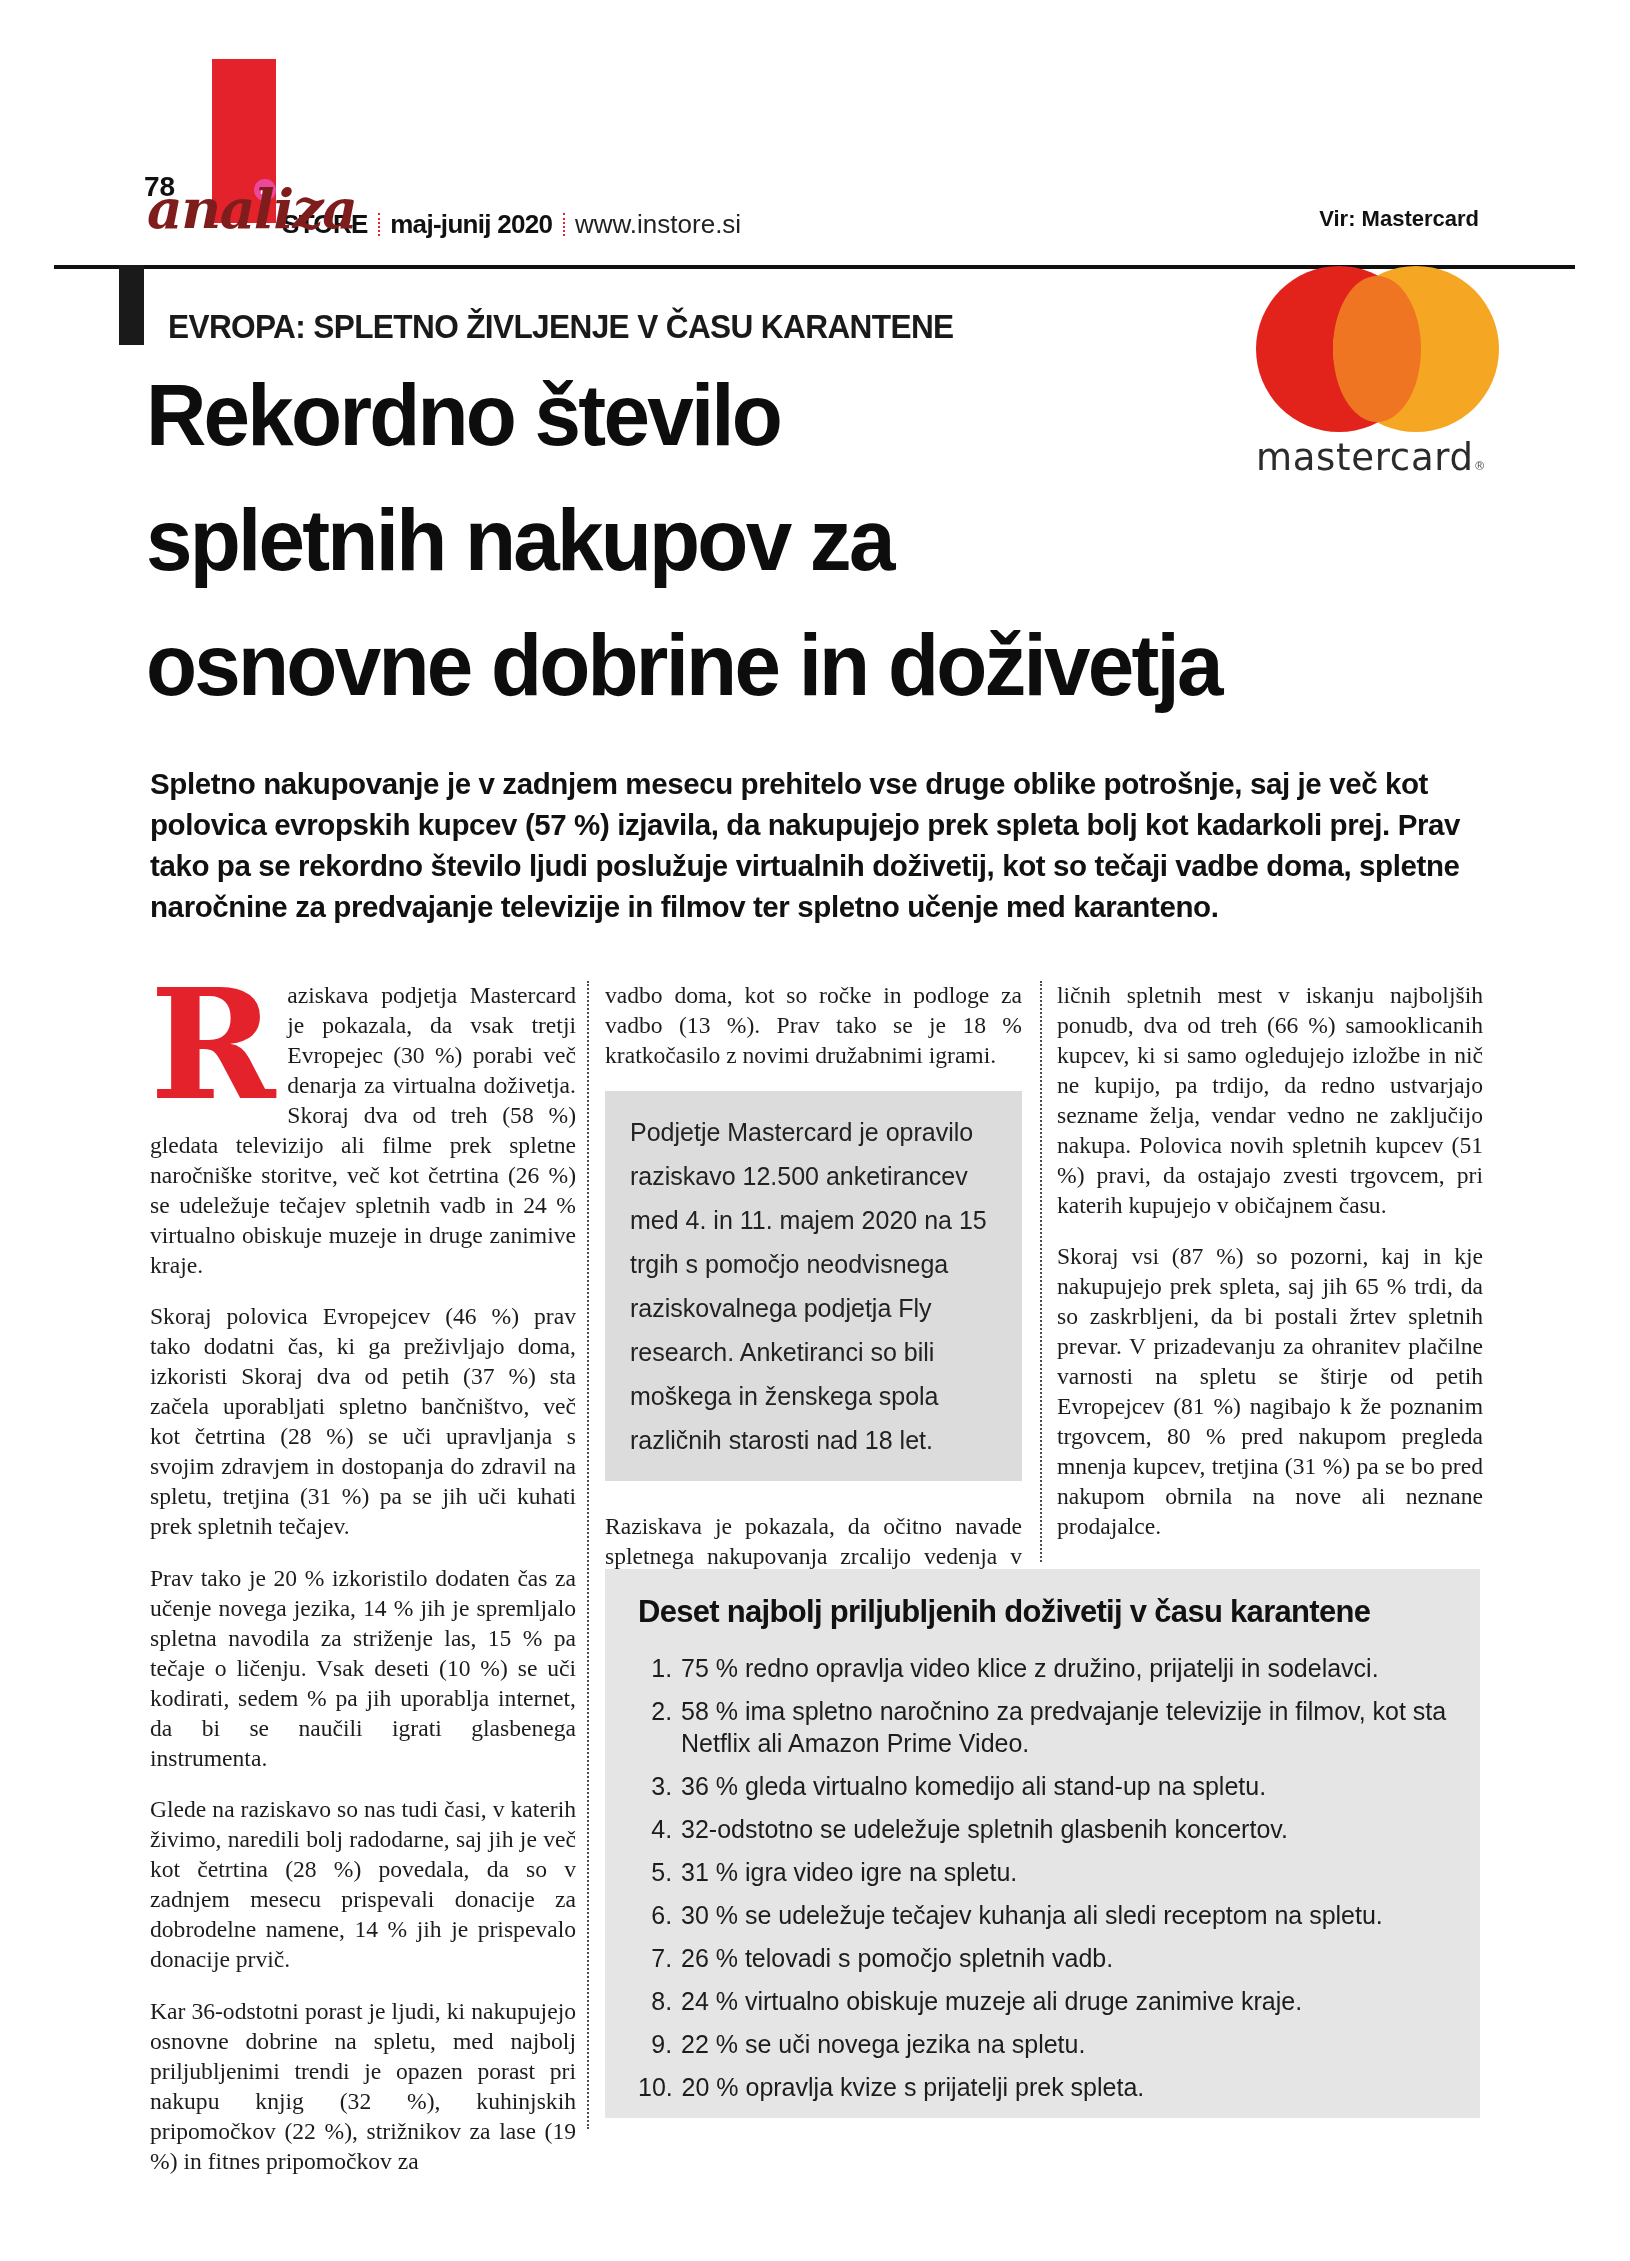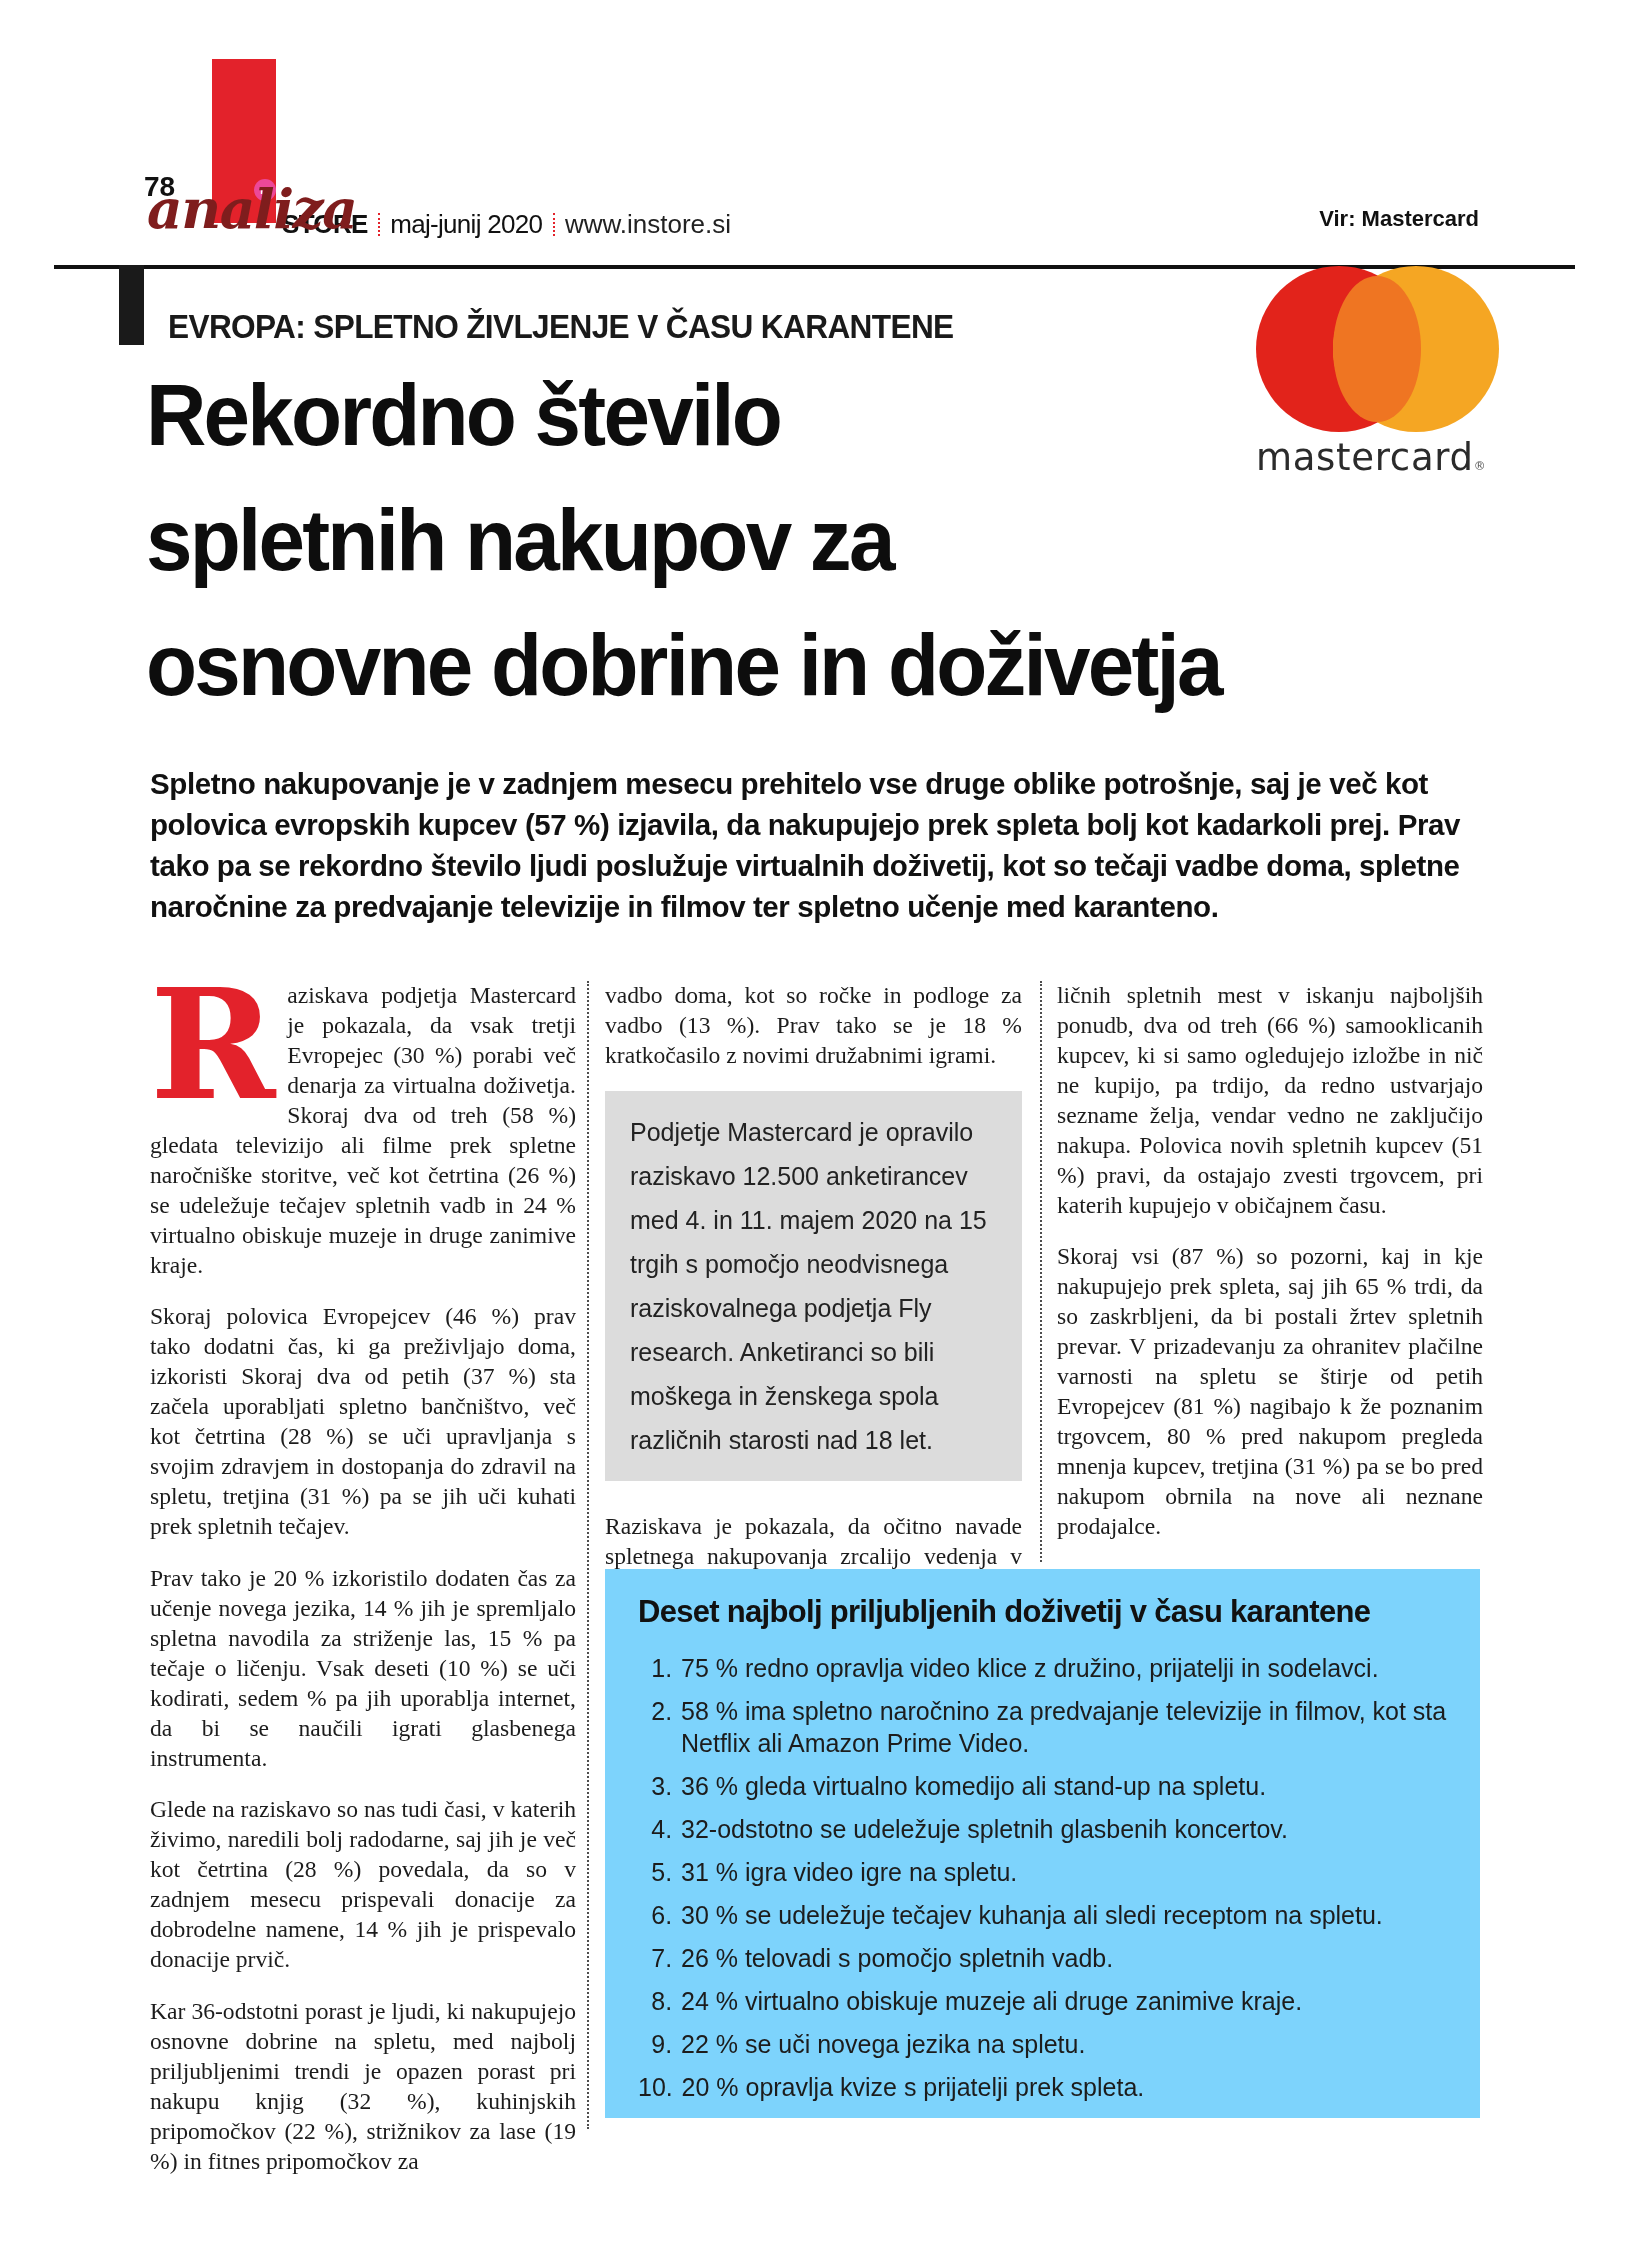--- a/index.html
+++ b/index.html
@@ -15,21 +15,21 @@
   .page-num { position:absolute; left:144px; top:171px; font-family:"Liberation Sans",sans-serif;
     font-weight:bold; font-size:28px; color:#111;text-align:center; }
   .brand-block { position:absolute; left:212px; top:59px; width:64px; height:164px; background:#e3222b; }
   .in-circle { position:absolute; left:254px; top:179px; width:22px; height:22px; border-radius:50%;
     background:#ec4899; color:#fff; font-family:"Liberation Sans",sans-serif; font-weight:bold;
     font-size:9.6px; display:flex; align-items:center; justify-content:center; letter-spacing:0; }
   .brand-row { position:absolute; left:282px; top:175px; display:flex; align-items:center;
     font-family:"Liberation Sans",sans-serif; font-size:26px; white-space:nowrap;margin-top:34px; }
   .brand-row .store { font-weight:bold; letter-spacing:-0.7px; color:#111; }
   .brand-row .sep { width:0; height:23.6px; border-left:2.9px dotted #e3222b; margin:0 10.3px; }
-  .brand-row .issue { font-weight:normal; color:#111; letter-spacing:-0.7px; }
+  .brand-row .issue { font-weight:bold; color:#111; letter-spacing:-0.7px; }
   .brand-row .site { color:#222; letter-spacing:0; }
   .section-name { position:absolute; left:147px; top:167px; font-family:"DejaVu Serif",serif;
     font-weight:bold; font-size:55px; letter-spacing:-1.5px; color:#7f1d1d; padding-top:11.8px; top:164px;font-style:italic; }
   .source-label { position:absolute; right:152px; top:206px; font-family:"Liberation Sans",sans-serif;
     font-weight:bold; font-size:22px; color:#111; }
   .top-rule { position:absolute; left:54px; top:265px; width:1521px; height:3.7px; background:#111; }
   .kicker-tick { position:absolute; left:119px; top:265px; width:25px; height:80px; background:#1a1a1a; }
   .kicker { position:absolute; left:168px; top:307px; font-family:"Liberation Sans",sans-serif;
     font-weight:bold; font-size:34px; color:#1a1a1a; transform:scaleX(0.93); transform-origin:left; letter-spacing:-0.7px; }
 
@@ -61,21 +61,21 @@
   #divider1 { left:587px; top:981px; height:1148px; }
   #divider2 { left:1040px; top:981px; height:581px; }
 
   .dropcap { float:left; color:#e3222b; font-family:"DejaVu Serif",serif; font-weight:bold;
     font-size:151px; line-height:118px; padding-right:11.8px; padding-top:5.9px; }
 
   .infobox { background:#dcdcdc; padding:19px 17.7px 19px 25px; margin:10.3px 0 29.5px 0;
     font-family:"Liberation Sans",sans-serif; font-size:25px; line-height:44px; text-align:left; color:#222; }
 
   
-  .listbox { position:absolute; left:605px; top:1569px; width:875px; height:549px; background:#7dd3fc;
+  .listbox { position:absolute; left:605px; top:1569px; width:875px; height:549px; background:#e5e5e5;
     padding:25px 33px; font-family:"Liberation Sans",sans-serif; color:#1c1c1c; overflow:hidden; }
   .listbox-title { font-weight:bold; font-size:31px; letter-spacing:-0.7px; margin-bottom:22px; color:#111; }
   .qitem { display:flex; font-size:25px; line-height:32px; margin-bottom:11px; }
   .qitem .num { flex:0 0 43px; text-align:right; padding-right:8.8px; }
   .qitem .txt { flex:1; }
 </style>
 </head>
 <body>
 
 <div class="page">

